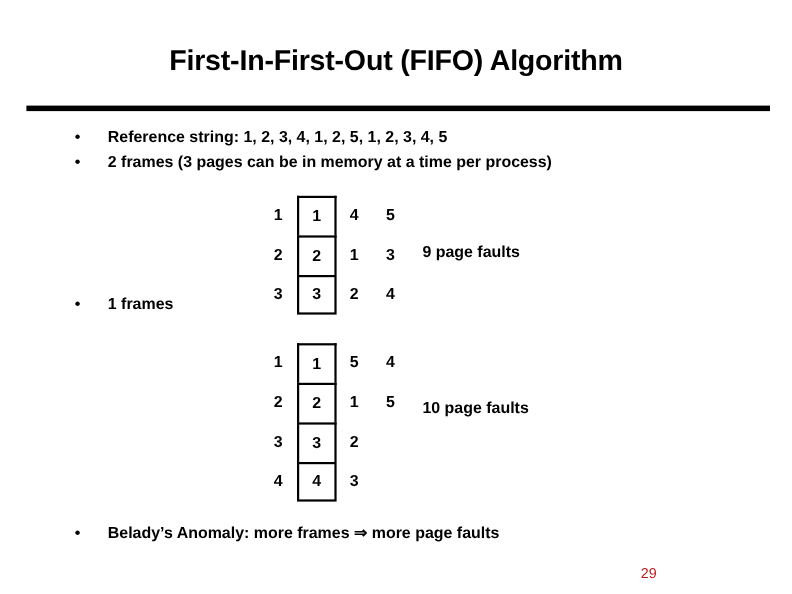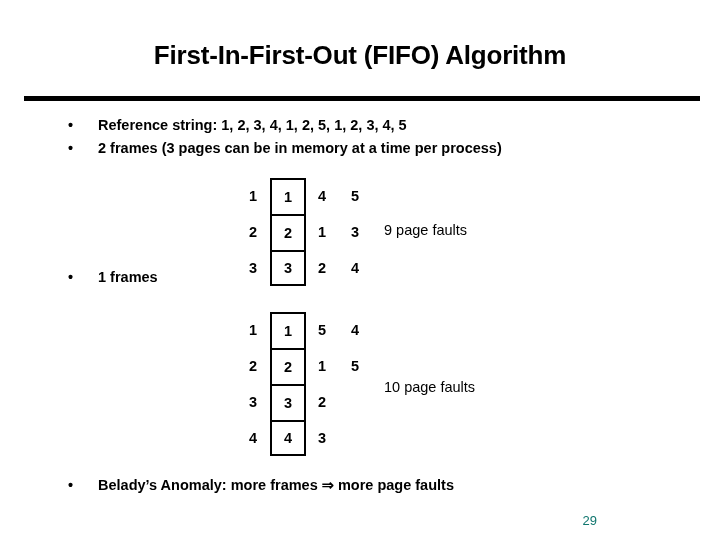--- a/index.html
+++ b/index.html
@@ -107,34 +107,34 @@
   .fd-row:last-child .fd-cell.col-1 {
     border-bottom: 2px solid #000;
   }
   .fd-cell.col-2 { width: 32px; }
   .fd-cell.col-3 { width: 34px; }
 
   .fd-faults {
     position: absolute;
     white-space: nowrap;
     font-size: 14.5px;
-    font-weight: normal;
+    font-weight: bold;
     line-height: 1;
   }
   #faults-3frames { left: 384px; top: 223px; }
-  #faults-4frames { left: 384px; top: 380px; }
+  #faults-4frames { left: 384px; top: 364px; }
 
   
   .page-number {
     position: absolute;
     right: 18px;
     bottom: 12px;
     font-size: 13px;
     font-weight: normal;
-    color: #0f766e;
+    color: #b91c1c;
   }
 </style>
 </head>
 <body>
 
 <div class="slide">
 
   <div class="slide-title">First-In-First-Out (FIFO) Algorithm</div>
 
   <div class="title-rule"></div>

